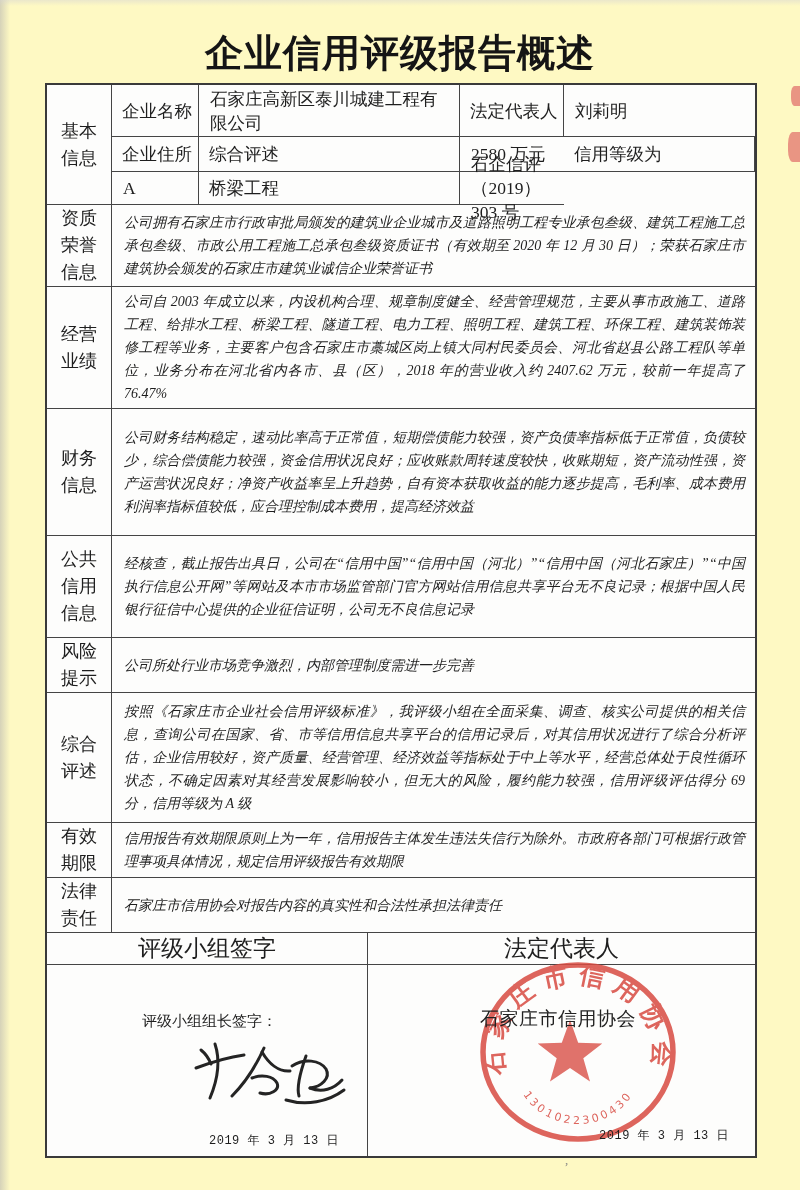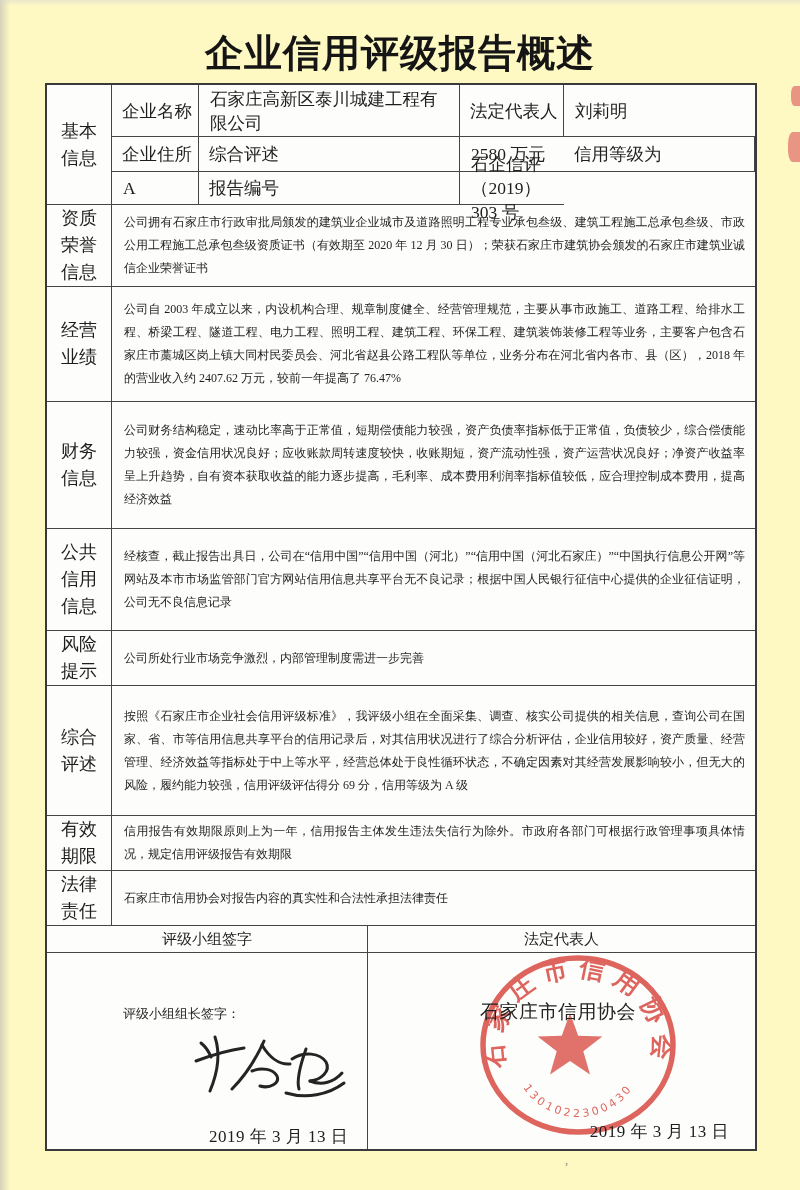--- a/index.html
+++ b/index.html
@@ -73,42 +73,43 @@
     padding: 2px 8px 2px 11px;
     font-size: 17.5px; line-height: 24px;
   }
   .span3 { grid-row: 1 / 4; }
 
   
   .sec-row { display: grid; grid-template-columns: 65px 1fr; }
   .sec-text {
     display: flex; align-items: center;
     padding: 3px 10px 3px 12px;
-    font-size: 12px; line-height: 23px;
+    font-size: 14px; line-height: 23px;
     text-align: justify;
+    font-style: italic;
   }
   .h80  { min-height: 80px; }
   .h115 { min-height: 115px; }
   .h127 { min-height: 127px; }
   .h102 { min-height: 102px; }
   .h46  { min-height: 46px; }
   .h130 { min-height: 130px; }
   .h54  { min-height: 54px; }
   .h53  { min-height: 53px; }
 
   
   .sig-header { display: grid; grid-template-columns: 321px 1fr; height: 27px; }
   .sig-header .cell {
     display: flex; align-items: center; justify-content: center;
-    font-size: 15px;
+    font-size: 23px;
   }
   .sig-body { display: grid; grid-template-columns: 321px 1fr; height: 196px; }
   .sig-cell { position: relative; }
-  .leader-label { position: absolute; left: 76px; top: 52px; font-size: 13px; }
-  .date { position: absolute; font-size: 17px; letter-spacing: .5px; }
+  .leader-label { position: absolute; left: 95px; top: 52px; font-size: 15px; }
+  .date { position: absolute; font-size: 12px; letter-spacing: .5px; font-family: Liberation Mono, monospace; }
   .date.left  { left: 162px; top: 172px; }
   .date.right { right: 26px; top: 167px; }
   .sig-svg  { position: absolute; left: 135px; top: 78px; }
   .seal-svg { position: absolute; left: 100px; top: -8px; pointer-events: none; }
   .seal-org-black {
     position: absolute; left: 112px; top: 46px;
     font-size: 19px; color: #222; letter-spacing: .5px;
     z-index: 2;
   }
 </style>
@@ -135,21 +136,21 @@
       <div class="cell vvalue">石家庄高新区泰川城建工程有限公司</div>
       <div class="cell klabel">法定代表人</div>
       <div class="cell vvalue last-col">刘莉明</div>
 
       <div class="cell klabel">企业住所</div>
       <div class="cell klabel">综合评述</div>
       <div class="cell vvalue last-col">2580 万元</div>
 
       <div class="cell klabel">信用等级为</div>
       <div class="cell vvalue">A</div>
-      <div class="cell klabel">报告编号</div>
+      <div class="cell klabel">桥梁工程</div>
       <div class="cell vvalue last-col">石企信评（2019）303 号</div>
     </div>
 
     <div class="sec-row">
       <div class="cell vlabel h80">
           <span>资质荣誉信息</span>
         </div>
       <div class="cell sec-text last-col h80">公司拥有石家庄市行政审批局颁发的建筑业企业城市及道路照明工程专业承包叁级、建筑工程施工总承包叁级、市政公用工程施工总承包叁级资质证书（有效期至 2020 年 12 月 30 日）；荣获石家庄市建筑协会颁发的石家庄市建筑业诚信企业荣誉证书</div>
     </div>
     <div class="sec-row">

